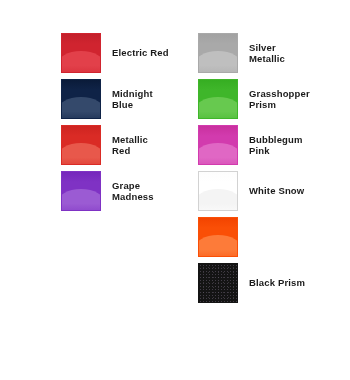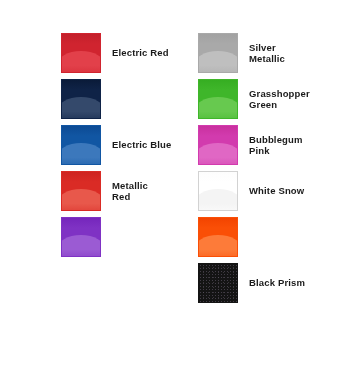--- a/index.html
+++ b/index.html
@@ -122,64 +122,60 @@
           <div class="gloss" style="background: linear-gradient(rgb(226, 64, 74) 0%, rgb(226, 64, 74) 45%, rgb(208, 36, 47) 100%);"></div>
         </div>
         <div class="label">Electric Red</div>
       </div>
       <div class="swatch-row">
         <div class="swatch" style="border: 1px solid rgb(15, 35, 71);">
           <div class="base" style="background: rgb(15, 35, 71);"></div>
           <div class="toplight" style="background: linear-gradient(rgb(10, 27, 57) 0%, rgb(15, 35, 71) 100%);"></div>
           <div class="gloss" style="background: linear-gradient(rgb(52, 73, 107) 0%, rgb(52, 73, 107) 45%, rgb(15, 35, 71) 100%);"></div>
         </div>
-      </div>
-      <div class="swatch-row">
-        <div class="swatch" style="border: 1px solid rgb(17, 86, 163);">
-          <div class="base" style="background: rgb(17, 86, 163);"></div>
-          <div class="toplight" style="background: linear-gradient(rgb(12, 74, 148) 0%, rgb(17, 86, 163) 100%);"></div>
-          <div class="gloss" style="background: linear-gradient(rgb(60, 120, 188) 0%, rgb(60, 120, 188) 45%, rgb(17, 86, 163) 100%);"></div>
-        </div>
-        <div class="label">Electric Blue</div>
+        <div class="label">Midnight
+Blue</div>
       </div>
       <div class="swatch-row">
         <div class="swatch" style="border: 1px solid rgb(218, 43, 37);">
           <div class="base" style="background: rgb(218, 43, 37);"></div>
           <div class="toplight" style="background: linear-gradient(rgb(206, 36, 32) 0%, rgb(218, 43, 37) 100%);"></div>
           <div class="gloss" style="background: linear-gradient(rgb(232, 88, 75) 0%, rgb(232, 88, 75) 45%, rgb(218, 43, 37) 100%);"></div>
         </div>
         <div class="label">Metallic
 Red</div>
       </div>
       <div class="swatch-row">
         <div class="swatch" style="border: 1px solid rgb(127, 50, 196);">
           <div class="base" style="background: rgb(127, 50, 196);"></div>
           <div class="toplight" style="background: linear-gradient(rgb(117, 38, 188) 0%, rgb(127, 50, 196) 100%);"></div>
           <div class="gloss" style="background: linear-gradient(rgb(155, 91, 211) 0%, rgb(155, 91, 211) 45%, rgb(127, 50, 196) 100%);"></div>
         </div>
+        <div class="label">Grape
+Madness</div>
       </div>
     </div>
     <div class="column column-right">
       <div class="swatch-row">
         <div class="swatch" style="border: 1px solid rgb(169, 169, 169);">
           <div class="base" style="background: rgb(169, 169, 169);"></div>
           <div class="toplight" style="background: linear-gradient(rgb(162, 162, 162) 0%, rgb(169, 169, 169) 100%);"></div>
           <div class="gloss" style="background: linear-gradient(rgb(191, 191, 191) 0%, rgb(191, 191, 191) 45%, rgb(169, 169, 169) 100%);"></div>
         </div>
         <div class="label">Silver
 Metallic</div>
       </div>
       <div class="swatch-row">
         <div class="swatch" style="border: 1px solid rgb(63, 182, 42);">
           <div class="base" style="background: rgb(63, 182, 42);"></div>
           <div class="toplight" style="background: linear-gradient(rgb(54, 174, 34) 0%, rgb(63, 182, 42) 100%);"></div>
           <div class="gloss" style="background: linear-gradient(rgb(103, 201, 79) 0%, rgb(103, 201, 79) 45%, rgb(63, 182, 42) 100%);"></div>
         </div>
         <div class="label">Grasshopper
-Green</div>
+Prism</div>
       </div>
       <div class="swatch-row">
         <div class="swatch" style="border: 1px solid rgb(210, 59, 174);">
           <div class="base" style="background: rgb(210, 59, 174);"></div>
           <div class="toplight" style="background: linear-gradient(rgb(201, 48, 159) 0%, rgb(210, 59, 174) 100%);"></div>
           <div class="gloss" style="background: linear-gradient(rgb(224, 103, 196) 0%, rgb(224, 103, 196) 45%, rgb(210, 59, 174) 100%);"></div>
         </div>
         <div class="label">Bubblegum
 Pink</div>
       </div>

